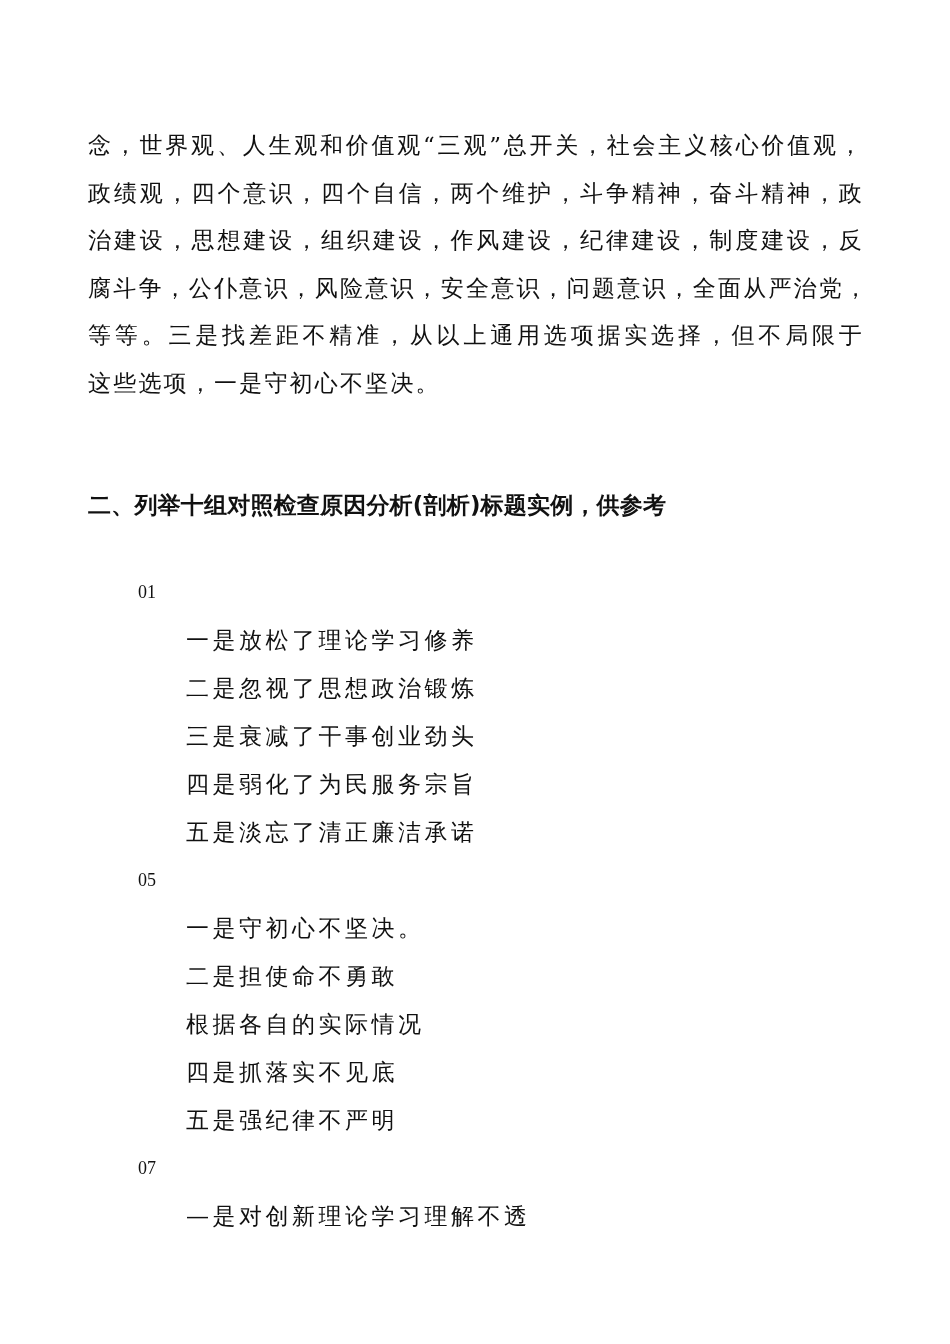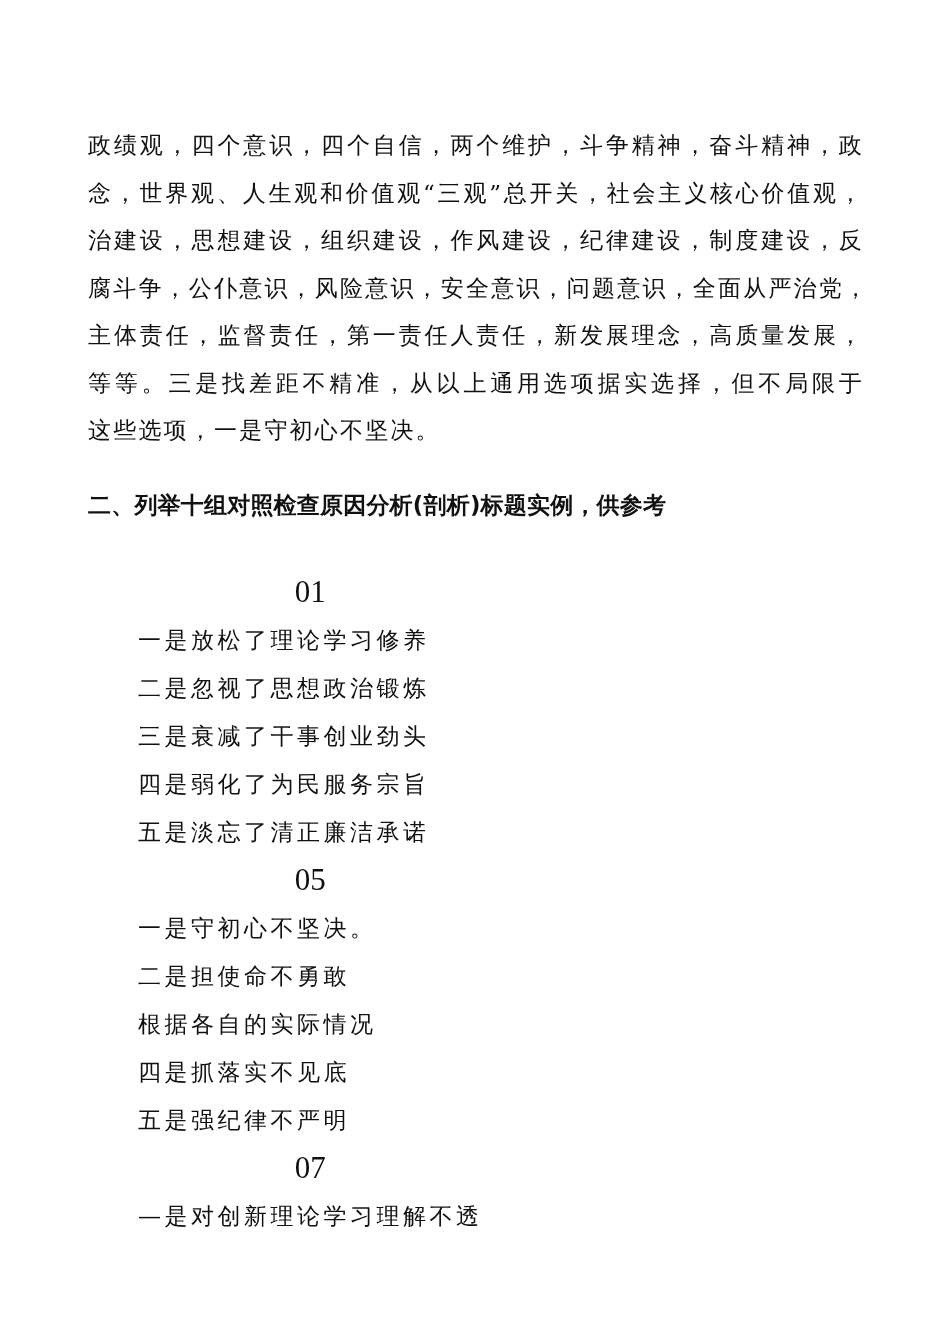--- a/index.html
+++ b/index.html
@@ -60,39 +60,38 @@
       top: 572px;
     }
     .list .row {
       height: 48px;
       line-height: 40px;
       font-size: 23px;
       white-space: nowrap;
     }
     .list .num {
       font-family: "Liberation Serif", "DejaVu Serif", serif;
-      font-size: 31px;
+      font-size: 18px;
       letter-spacing: 0;
-      text-align: center;
     }
     .list .item {
       letter-spacing: 3.5px;
+      margin-left: 48px;
     }
   </style>
 </head>
 <body>
 
 <div class="page">
 
   <div class="para">
+    <span class="line">念，世界观、人生观和价值观“三观”总开关，社会主义核心价值观，</span>
     <span class="line">政绩观，四个意识，四个自信，两个维护，斗争精神，奋斗精神，政</span>
-    <span class="line">念，世界观、人生观和价值观“三观”总开关，社会主义核心价值观，</span>
     <span class="line">治建设，思想建设，组织建设，作风建设，纪律建设，制度建设，反</span>
     <span class="line">腐斗争，公仆意识，风险意识，安全意识，问题意识，全面从严治党，</span>
-    <span class="line">主体责任，监督责任，第一责任人责任，新发展理念，高质量发展，</span>
     <span class="line">等等。三是找差距不精准，从以上通用选项据实选择，但不局限于</span>
     <span class="line last">这些选项，一是守初心不坚决。</span>
   </div>
 
   <div class="heading">二、列举十组对照检查原因分析(剖析)标题实例，供参考</div>
 
   <div class="list">
     <div>
       <div class="row num">01</div>
       <div class="row item">一是放松了理论学习修养</div>

